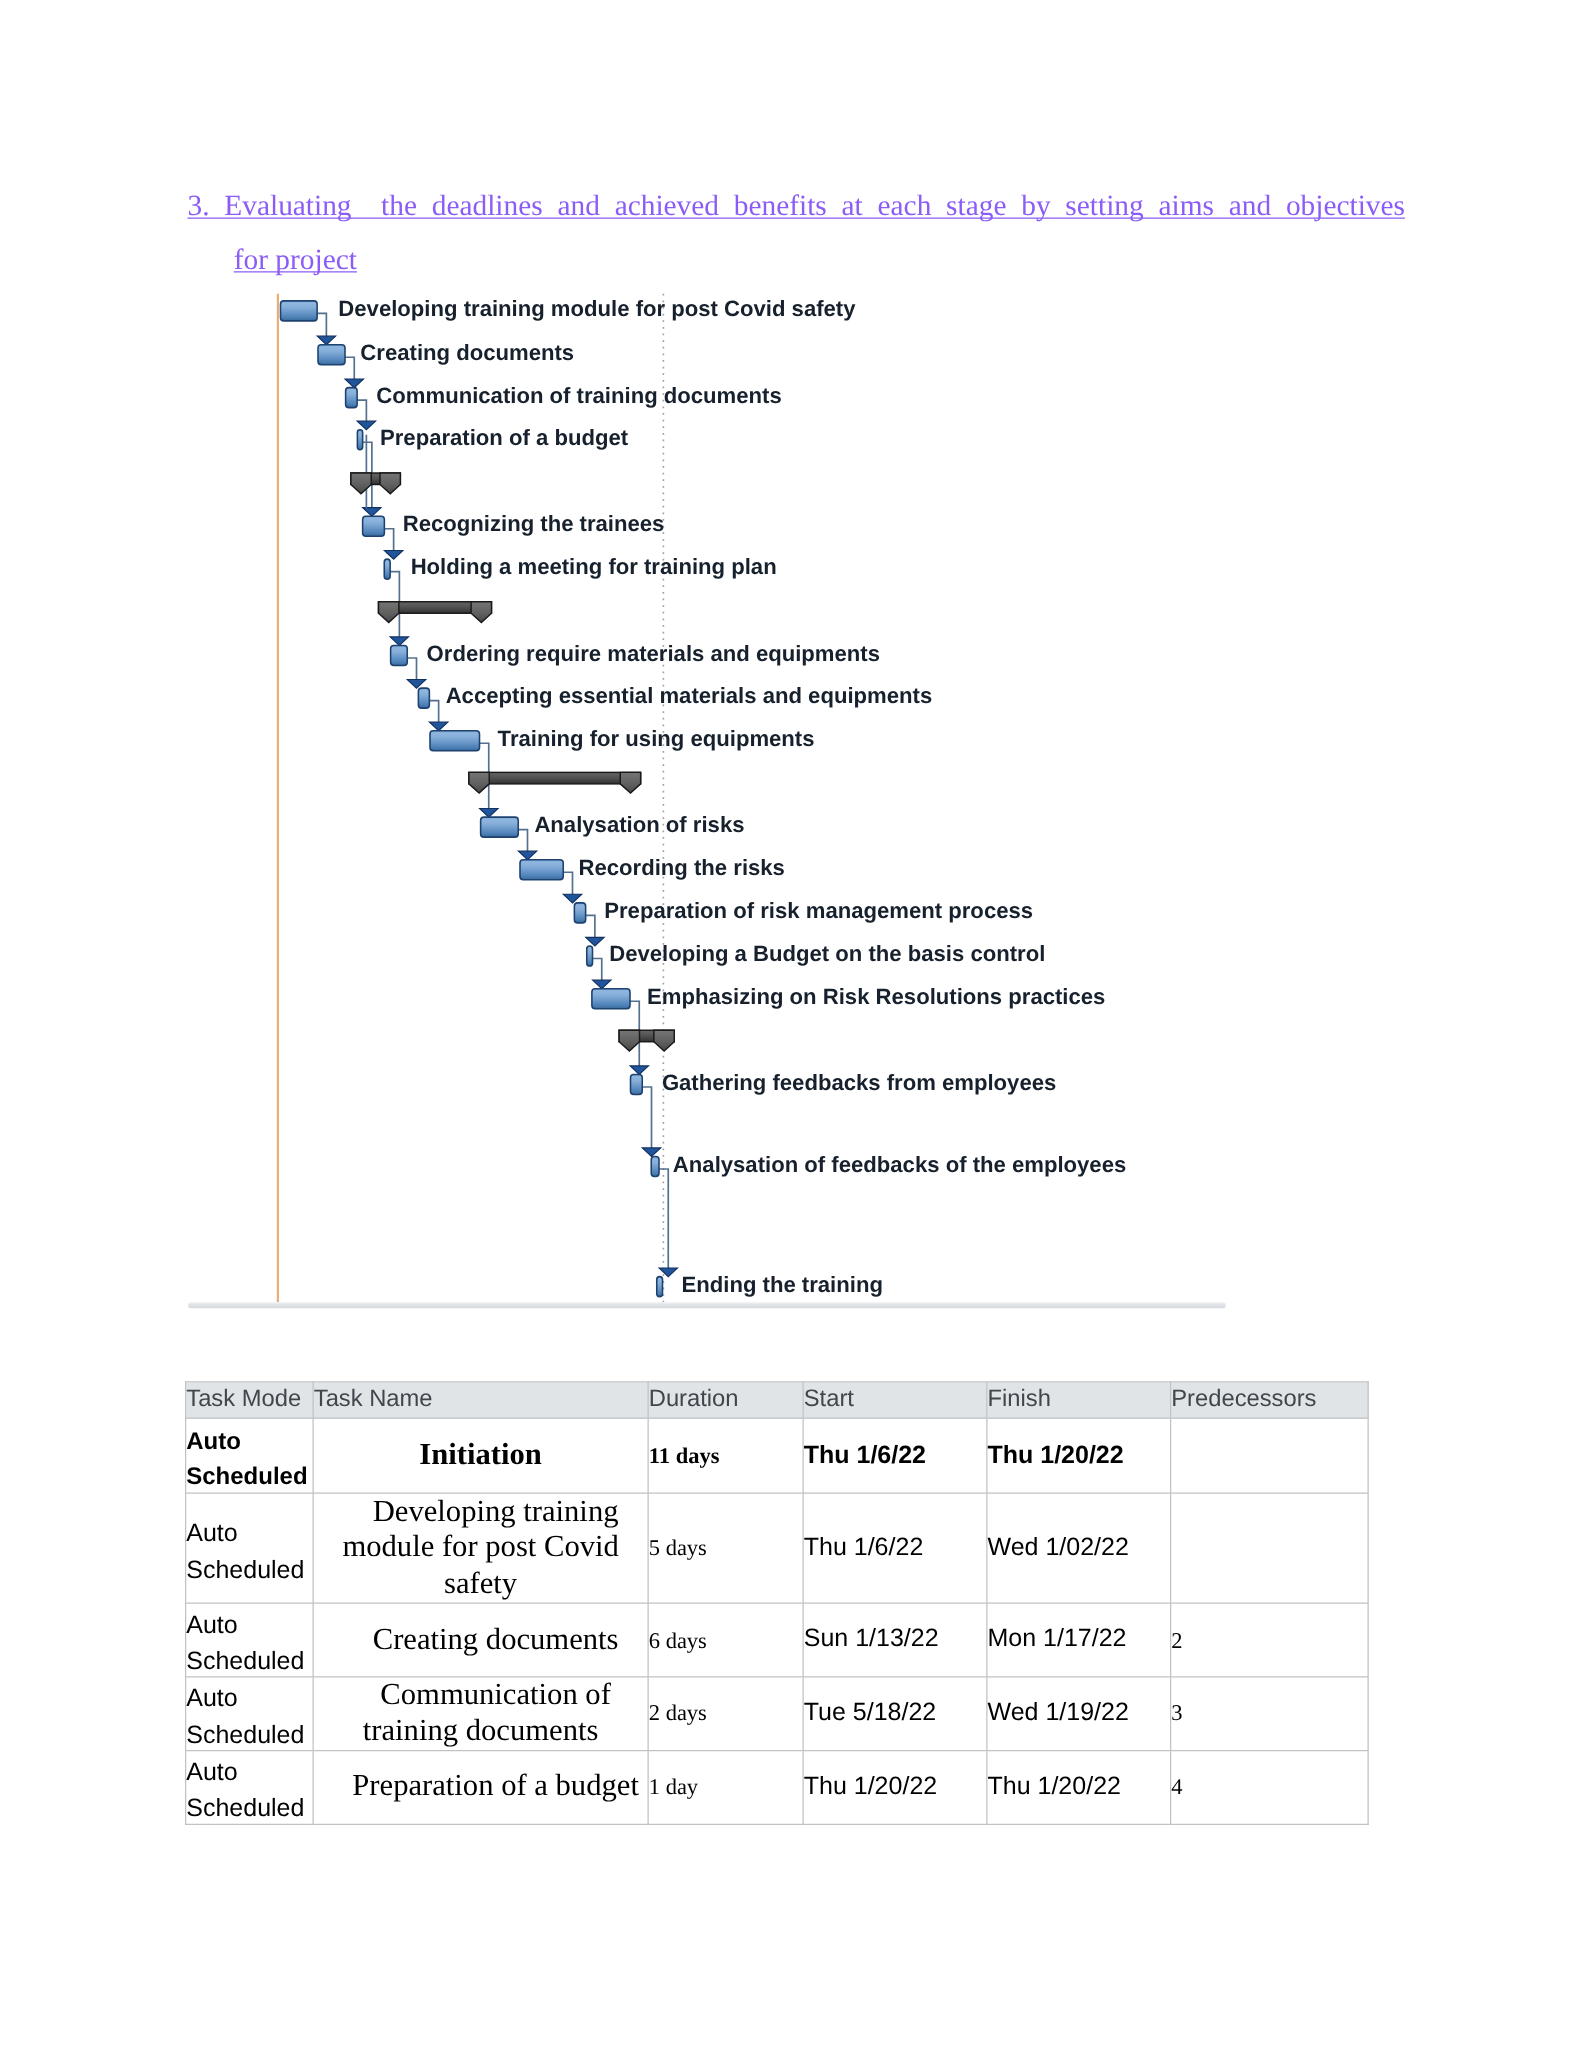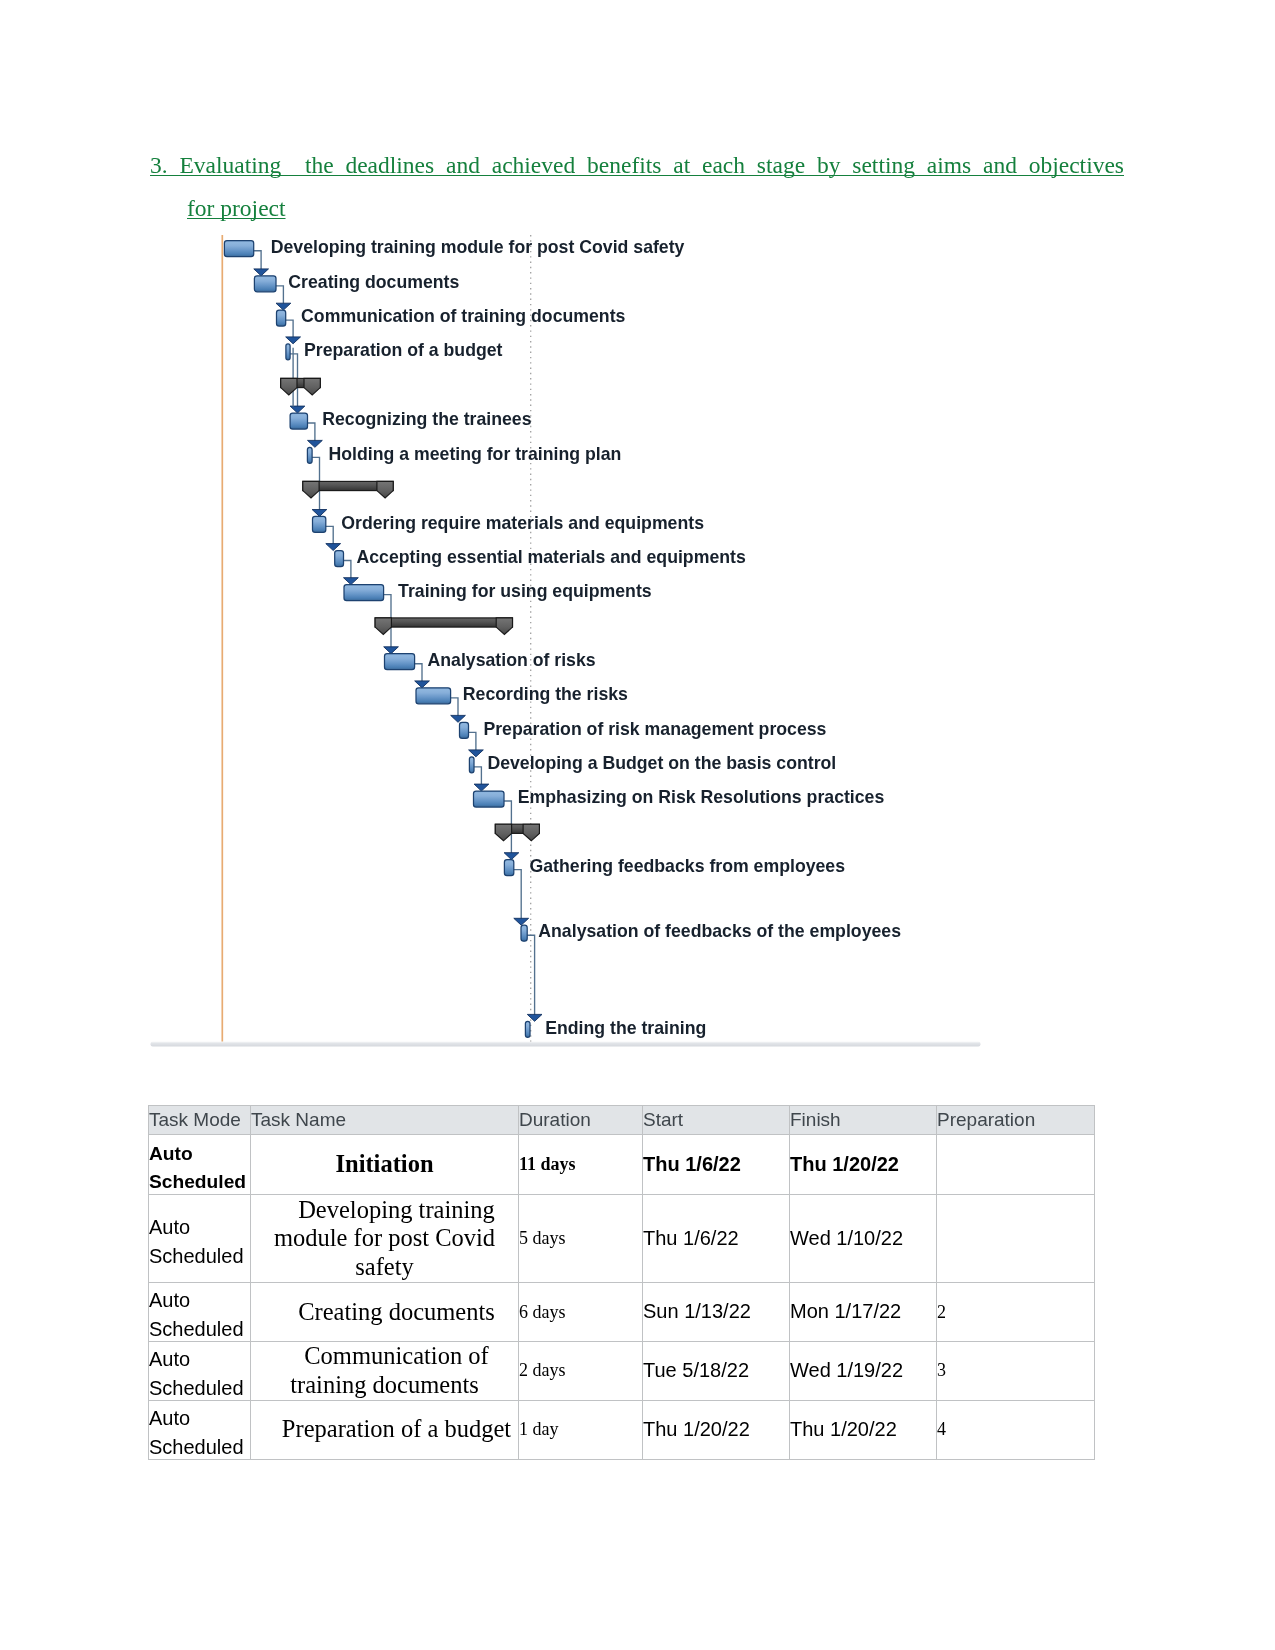--- a/index.html
+++ b/index.html
@@ -1,18 +1,18 @@
 <!DOCTYPE html>
 <html><head>
 <meta charset="utf-8">
 <style>
   html,body{margin:0;padding:0;background:#ffffff;}
   body{width:1275px;height:1650px;position:relative;overflow:hidden;}
   .page{position:absolute;left:0;top:0;width:1275px;height:1650px;background:#fff;}
-  .heading{position:absolute;left:150px;top:145px;width:974px;color:#15803d;
+  .heading{position:absolute;left:150px;top:145px;width:974px;color:#8b5cf6;
      text-decoration-skip-ink:none;
      font-family:"Liberation Serif",serif;font-size:23.5px;}
   .heading span.l1{display:block;height:43px;line-height:40px;white-space:break-spaces;
      text-align:justify;text-align-last:justify;
      text-decoration:underline;text-decoration-thickness:1.2px;text-underline-offset:2px;}
   .heading span.l2{display:block;height:43px;line-height:40px;margin-left:37px;
      text-decoration:underline;text-decoration-thickness:1.2px;text-underline-offset:2px;width:fit-content;}
   #gantt{position:absolute;left:0;top:0;}
   .gtext{font-family:"Liberation Sans",sans-serif;font-size:17.7px;font-weight:bold;}
   table.t{position:absolute;left:148px;top:1105px;width:946px;border-collapse:collapse;table-layout:fixed;}
@@ -156,38 +156,38 @@
         <col style="width:147px">
         <col style="width:158px">
       </colgroup>
 <thead>
         <tr>
 <th>Task Mode</th>
 <th>Task Name</th>
 <th>Duration</th>
 <th>Start</th>
 <th>Finish</th>
-<th>Preparation</th>
+<th>Predecessors</th>
 </tr>
       </thead>
       <tbody>
 <tr class="r1 bold">
 <td class="mode">Auto Scheduled</td>
 <td class="name"><span>Initiation</span></td>
 <td class="val">11 days</td>
 <td class="date">Thu 1/6/22</td>
 <td class="date">Thu 1/20/22</td>
 <td class="val"></td>
 </tr>
 <tr class="r2">
 <td class="mode">Auto Scheduled</td>
 <td class="name"><span class="ind"></span><span>Developing training module for post Covid safety</span></td>
 <td class="val">5 days</td>
 <td class="date">Thu 1/6/22</td>
-<td class="date">Wed 1/10/22</td>
+<td class="date">Wed 1/02/22</td>
 <td class="val"></td>
 </tr>
 <tr class="r3">
 <td class="mode">Auto Scheduled</td>
 <td class="name"><span class="ind"></span><span>Creating documents</span></td>
 <td class="val">6 days</td>
 <td class="date">Sun 1/13/22</td>
 <td class="date">Mon 1/17/22</td>
 <td class="val">2</td>
 </tr>

